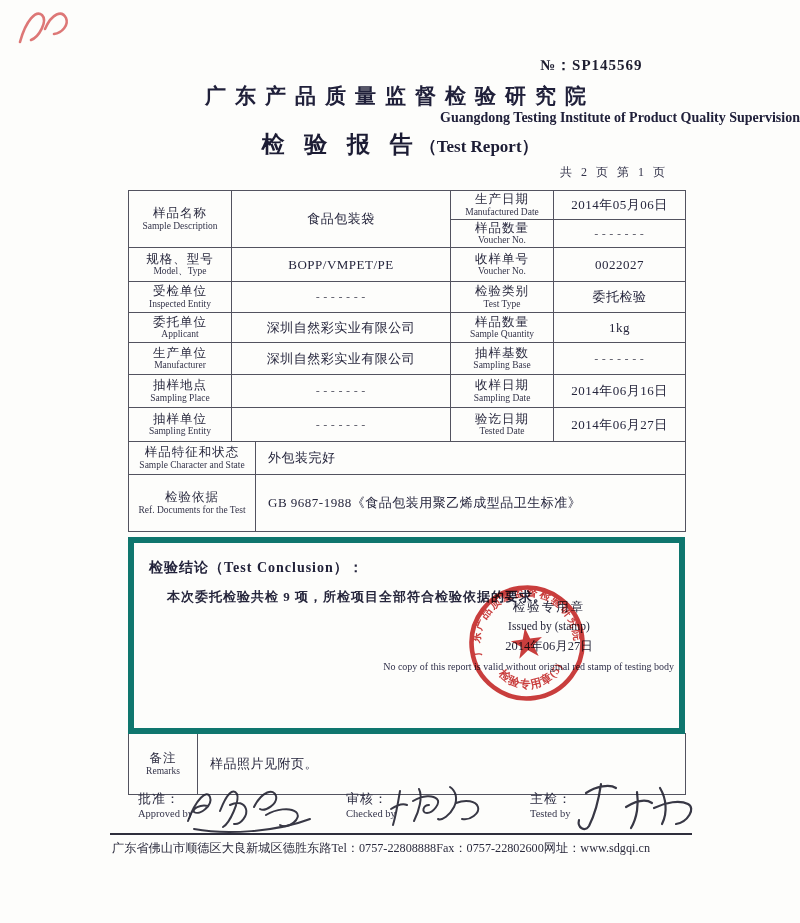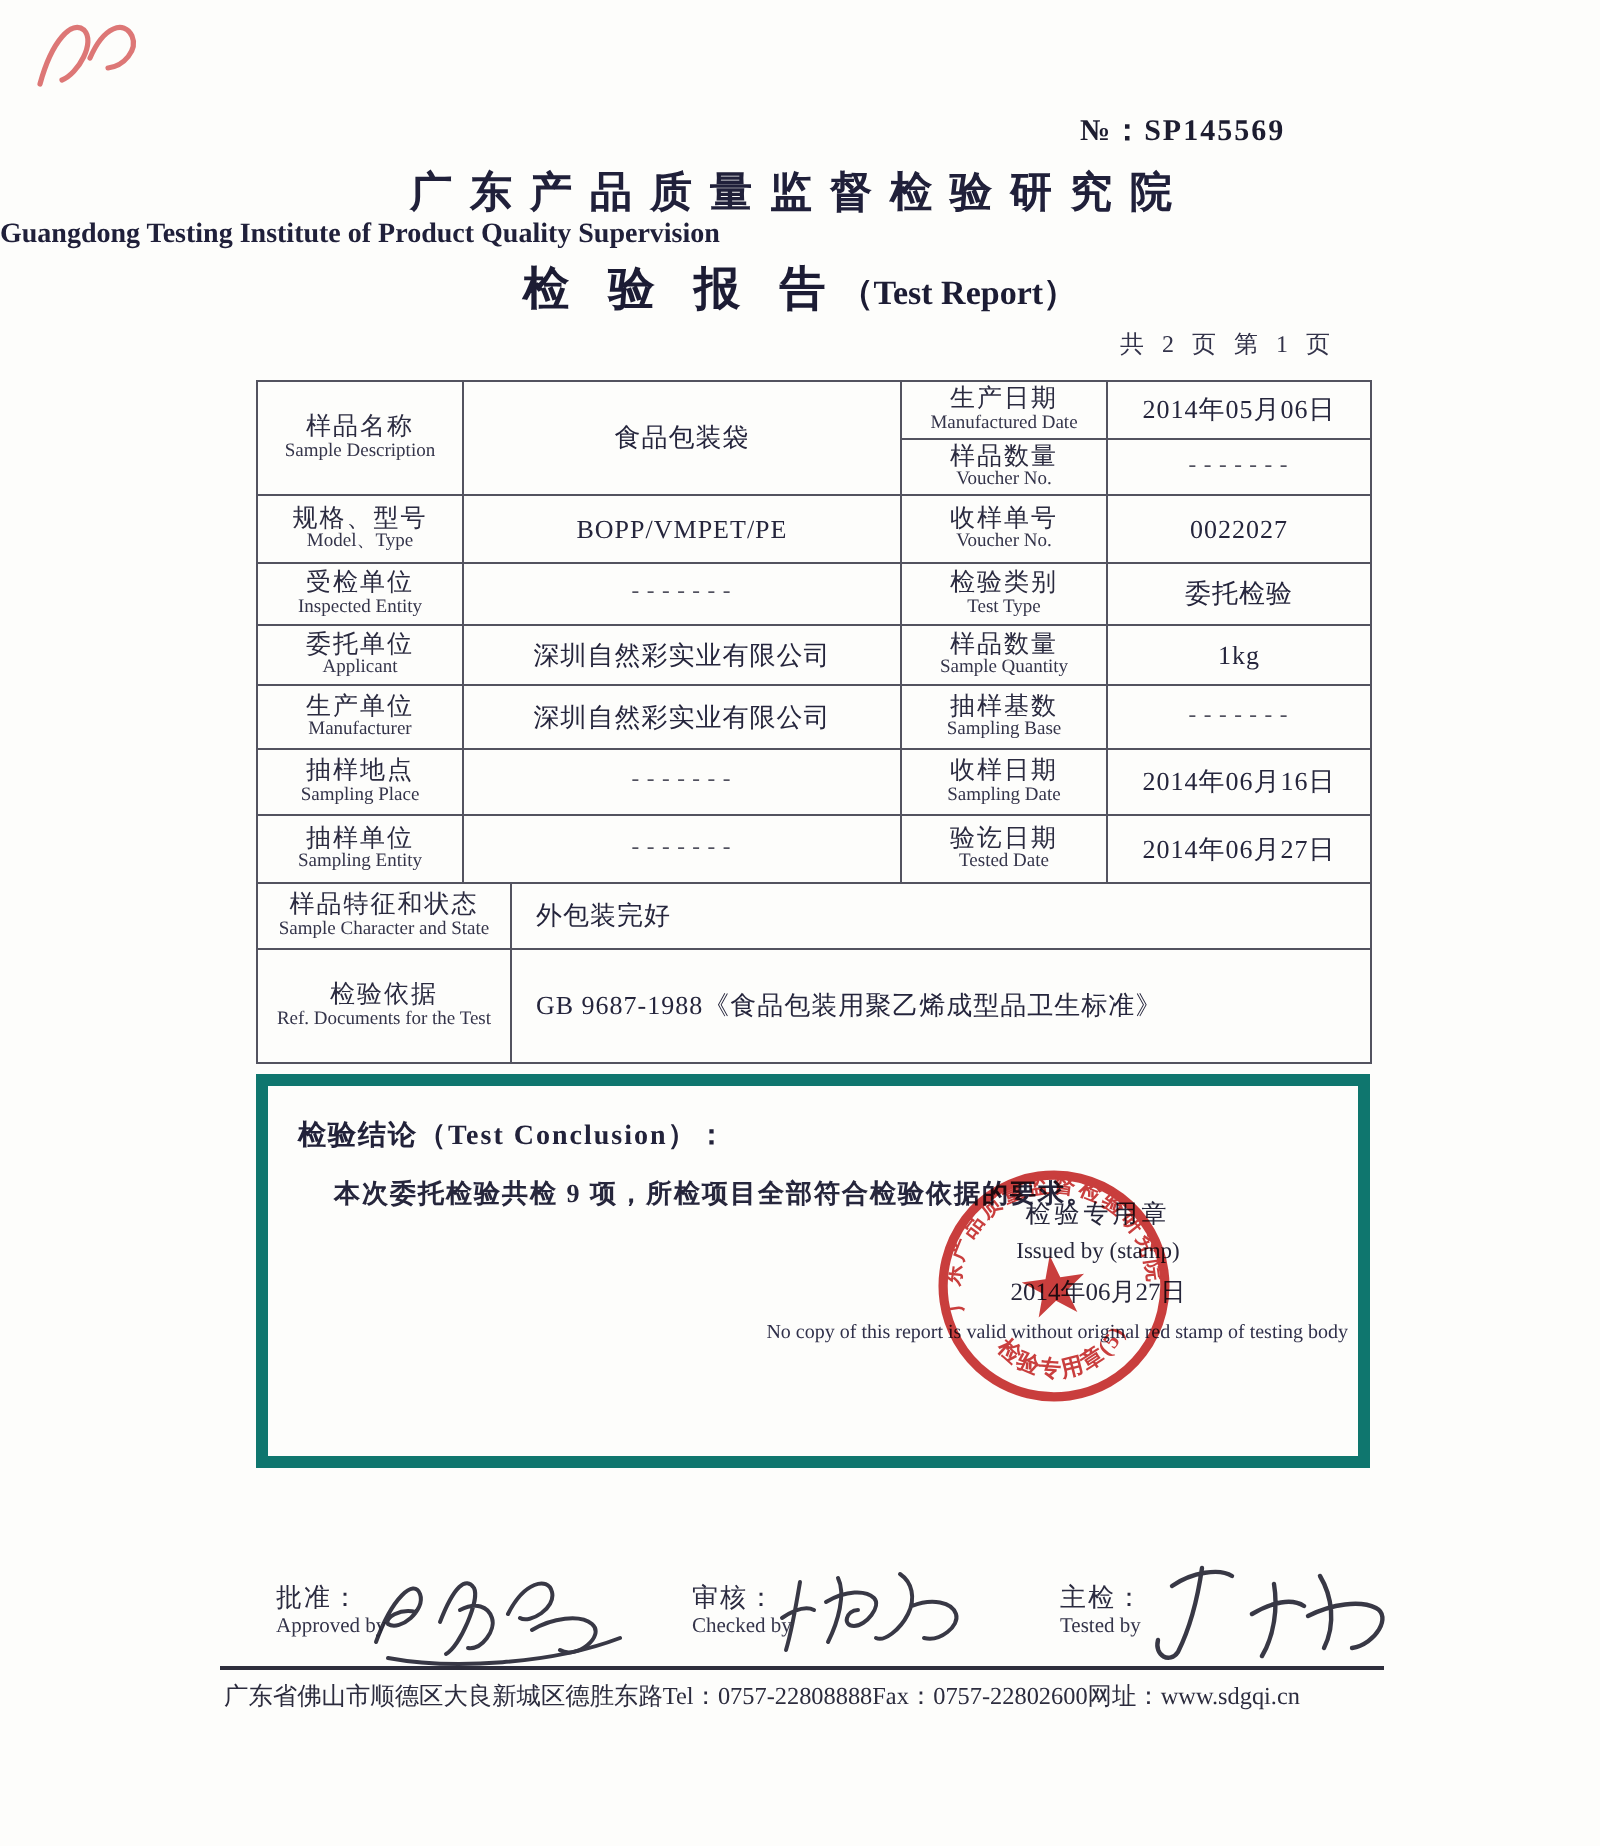--- a/index.html
+++ b/index.html
@@ -5,21 +5,21 @@
   html,body{margin:0;padding:0;}
   body{
     width:800px;height:923px;position:relative;overflow:hidden;
     background:#fdfdfb;color:#26263a;
     font-family:"Liberation Serif","DejaVu Serif",serif;
   }
   .abs{position:absolute;}
   
   .report-no{left:540px;top:56px;font-size:15px;font-weight:bold;letter-spacing:1px;color:#1d1d30;}
   .inst-zh{left:0;top:82px;width:800px;text-align:center;font-size:21px;font-weight:bold;letter-spacing:9px;color:#20203a;}
-  .inst-en{left:0;top:110px;width:800px;text-align:left;font-size:14px;font-weight:bold;color:#20203a;}
+  .inst-en{left:0;top:110px;width:800px;text-align:right;font-size:14px;font-weight:bold;color:#20203a;}
   .title-line{left:0;top:129px;width:800px;text-align:center;font-weight:bold;color:#1c1c34;}
   .title-zh{font-size:23px;letter-spacing:7px;}
   .title-en{font-size:17px;letter-spacing:0;}
   .page-info{left:560px;top:164px;font-size:12px;letter-spacing:3px;color:#33334a;}
   
   .doc{left:128px;top:190px;width:557px;}
   table{border-collapse:collapse;table-layout:fixed;width:557px;}
   td{border:1px solid #53535f;vertical-align:middle;padding:0 2px;overflow:hidden;}
   .t2,.t3{margin-top:-1px;}
   .lblc{text-align:center;line-height:1.15;}
@@ -202,20 +202,35 @@
     <div class="seal-lines">
       <div class="s1">检验专用章</div>
       <div class="s2">Issued by (stamp)</div>
       <div class="s3">2014年06月27日</div>
     </div>
     <div class="notice">
       <div class="n-en">No copy of this report is valid without original red stamp of testing body</div>
     </div>
   </div>
 
+  <table class="t3">
+    <colgroup>
+        <col style="width:69px">
+        <col style="width:488px">
+      </colgroup>
+    <tbody>
+        <tr style="height:61px">
+      <td class="lblc">
+        <div class="zh">备注</div>
+        <div class="en">Remarks</div>
+      </td>
+      <td class="val val-left">样品照片见附页。</td>
+    </tr>
+  </tbody>
+    </table>
 </div>
 
 <svg class="abs stamp" viewBox="0 0 150 150">
   <circle cx="75" cy="75" r="54" fill="none" stroke="#c42323" stroke-width="4.5"></circle>
   <defs>
     <path id="arcTop" d="M 33.3 94.4 A 46 46 0 1 1 116.7 94.4" fill="none"></path>
     <path id="arcBot" d="M 38 82 A 37 37 0 0 0 112 82" fill="none"></path>
   </defs>
   <text font-size="10.5" fill="#c42323" letter-spacing="1.5" font-weight="bold">
     <textPath href="#arcTop" startOffset="50%" text-anchor="middle">广东产品质量监督检验研究院</textPath>

